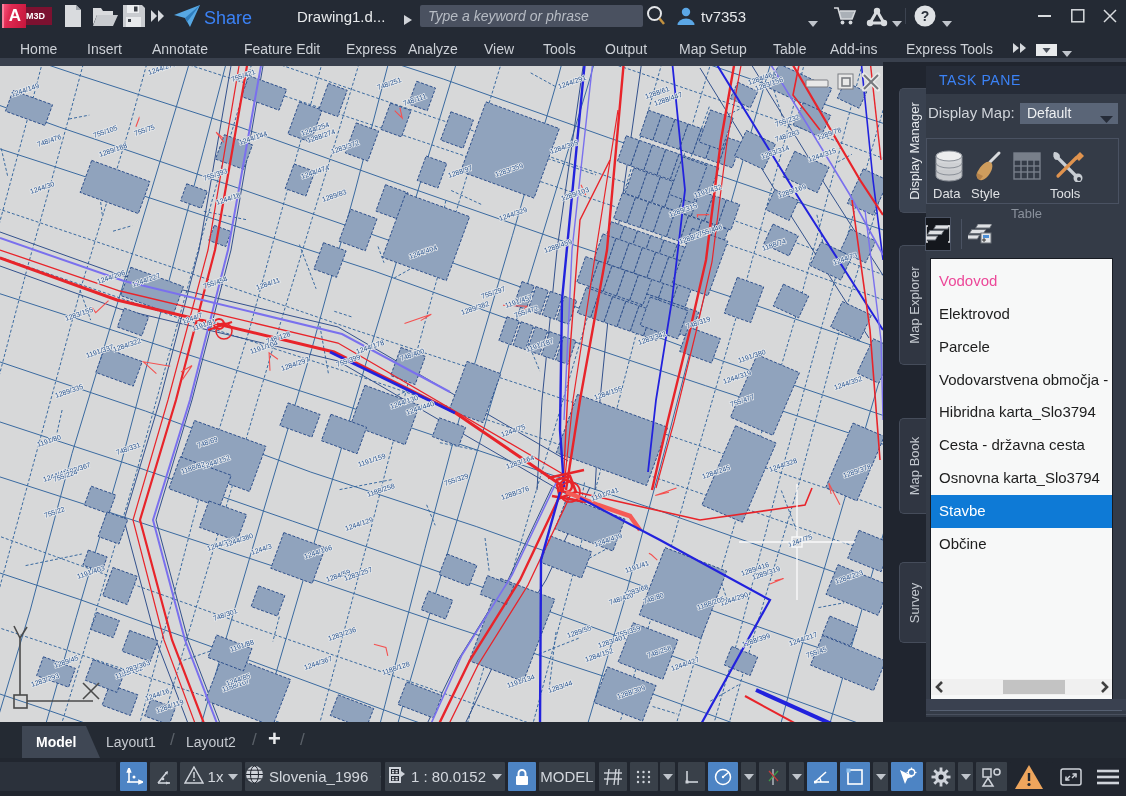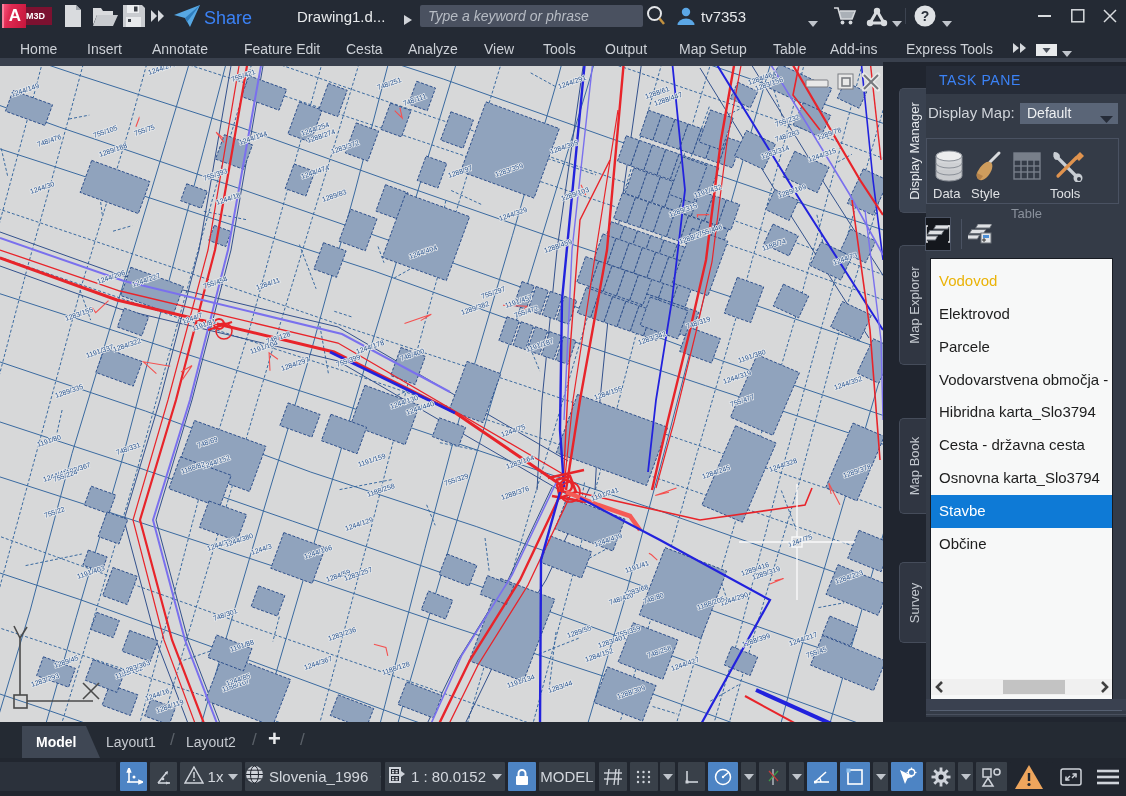--- a/index.html
+++ b/index.html
@@ -102,21 +102,21 @@
       <g stroke="#d9dcdf" stroke-width="1.5">
         <line x1="1" y1="1" x2="13" y2="13"></line>
         <line x1="13" y1="1" x2="1" y2="13"></line>
       </g>
     </svg></div>
 <div class="abs" style="left:0;top:32px;width:1126px;height:26px;background:#242a34">
     <span class="mi" style="left:20px">Home</span>
     <span class="mi" style="left:87px">Insert</span>
     <span class="mi" style="left:152px">Annotate</span>
     <span class="mi" style="left:244px">Feature Edit</span>
-    <span class="mi" style="left:346px">Cesta</span>
+    <span class="mi" style="left:346px">Express</span>
     <span class="mi" style="left:408px">Analyze</span>
     <span class="mi" style="left:484px">View</span>
     <span class="mi" style="left:543px">Tools</span>
     <span class="mi" style="left:605px">Output</span>
     <span class="mi" style="left:679px">Map Setup</span>
     <span class="mi" style="left:773px">Table</span>
     <span class="mi" style="left:830px">Add-ins</span>
     <span class="mi" style="left:906px">Express Tools</span>
     <span class="abs" style="left:1012px;top:8px"><svg width="16" height="12" viewBox="0 0 16 12" style="">
         <polygon points="1,1 7,6 1,11" fill="#d6d9dd"></polygon>
@@ -707,21 +707,21 @@
         <rect x="10" y="0" width="14" height="4" fill="#dfe1e4" stroke="#6a7078" stroke-width="0.8"></rect>
         <rect x="7" y="5.5" width="14" height="4" fill="#dfe1e4" stroke="#6a7078" stroke-width="0.8"></rect>
         <rect x="4" y="11" width="14" height="4" fill="#dfe1e4" stroke="#6a7078" stroke-width="0.8"></rect>
       </g>
       <rect x="13" y="9" width="10" height="10" fill="#e4e6e8" stroke="#6a7078"></rect>
       <rect x="15" y="11" width="6" height="3" fill="#4d8fd6"></rect>
       <path d="M18 16 h-4 m2 -2 v4" stroke="#333" stroke-width="1"></path>
     </svg></div>
 <div class="abs" style="left:930px;top:258px;width:183px;height:442px;background:#f7f8f8;border:1px solid #171b22"></div>
 <div class="abs" style="left:931px;top:495px;width:181px;height:33px;background:#0e7ad6"></div>
-<div class="abs" style="left:939px;top:272px;font-size:15px;color:#eab308;white-space:nowrap;width:172px;overflow:hidden">Vodovod</div>
+<div class="abs" style="left:939px;top:272px;font-size:15px;color:#ec4899;white-space:nowrap;width:172px;overflow:hidden">Vodovod</div>
 <div class="abs" style="left:939px;top:305px;font-size:15px;color:#1d1d1d;white-space:nowrap;width:172px;overflow:hidden">Elektrovod</div>
 <div class="abs" style="left:939px;top:338px;font-size:15px;color:#1d1d1d;white-space:nowrap;width:172px;overflow:hidden">Parcele</div>
 <div class="abs" style="left:939px;top:371px;font-size:15px;color:#1d1d1d;white-space:nowrap;width:172px;overflow:hidden">Vodovarstvena območja - os</div>
 <div class="abs" style="left:939px;top:403px;font-size:15px;color:#1d1d1d;white-space:nowrap;width:172px;overflow:hidden">Hibridna karta_Slo3794</div>
 <div class="abs" style="left:939px;top:436px;font-size:15px;color:#1d1d1d;white-space:nowrap;width:172px;overflow:hidden">Cesta - državna cesta</div>
 <div class="abs" style="left:939px;top:469px;font-size:15px;color:#1d1d1d;white-space:nowrap;width:172px;overflow:hidden">Osnovna karta_Slo3794</div>
 <div class="abs" style="left:939px;top:502px;font-size:15px;color:#ffffff;white-space:nowrap;width:172px;overflow:hidden">Stavbe</div>
 <div class="abs" style="left:939px;top:535px;font-size:15px;color:#1d1d1d;white-space:nowrap;width:172px;overflow:hidden">Občine</div>
 <div class="abs" style="left:931px;top:679px;width:181px;height:16px;background:#f0f0f0"></div>
 <div class="abs" style="left:1003px;top:680px;width:62px;height:14px;background:#c3c3c3"></div>

